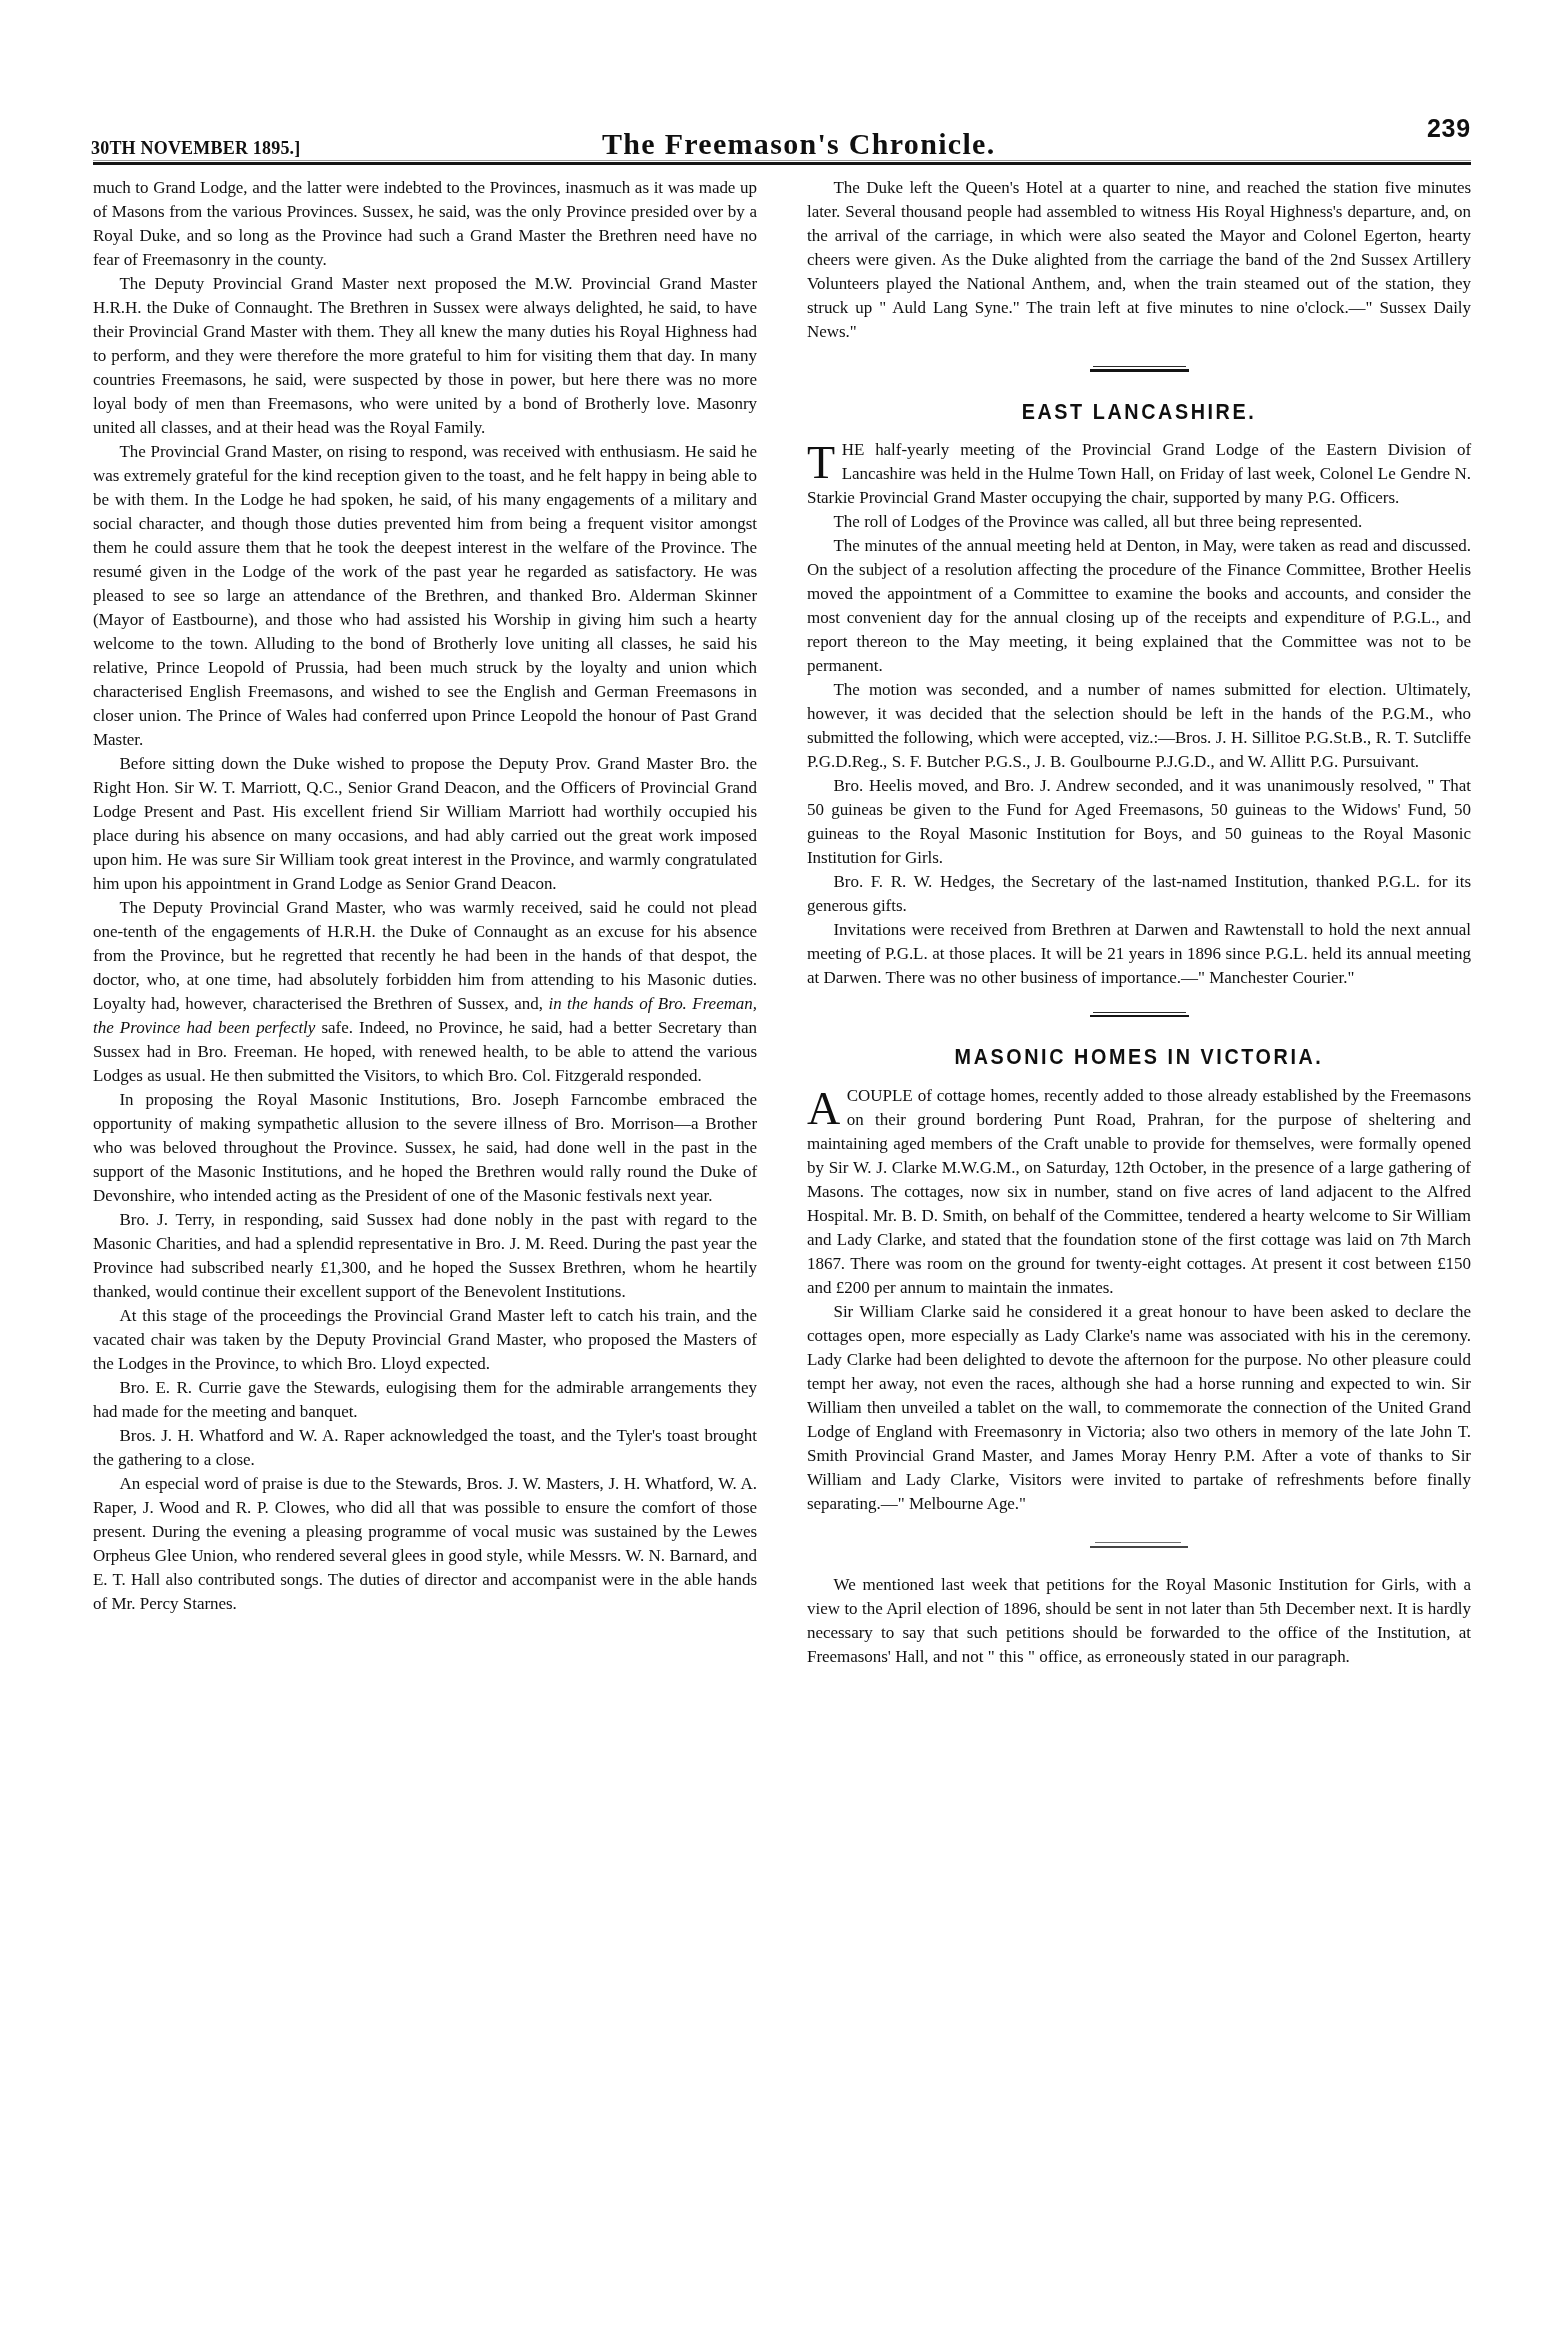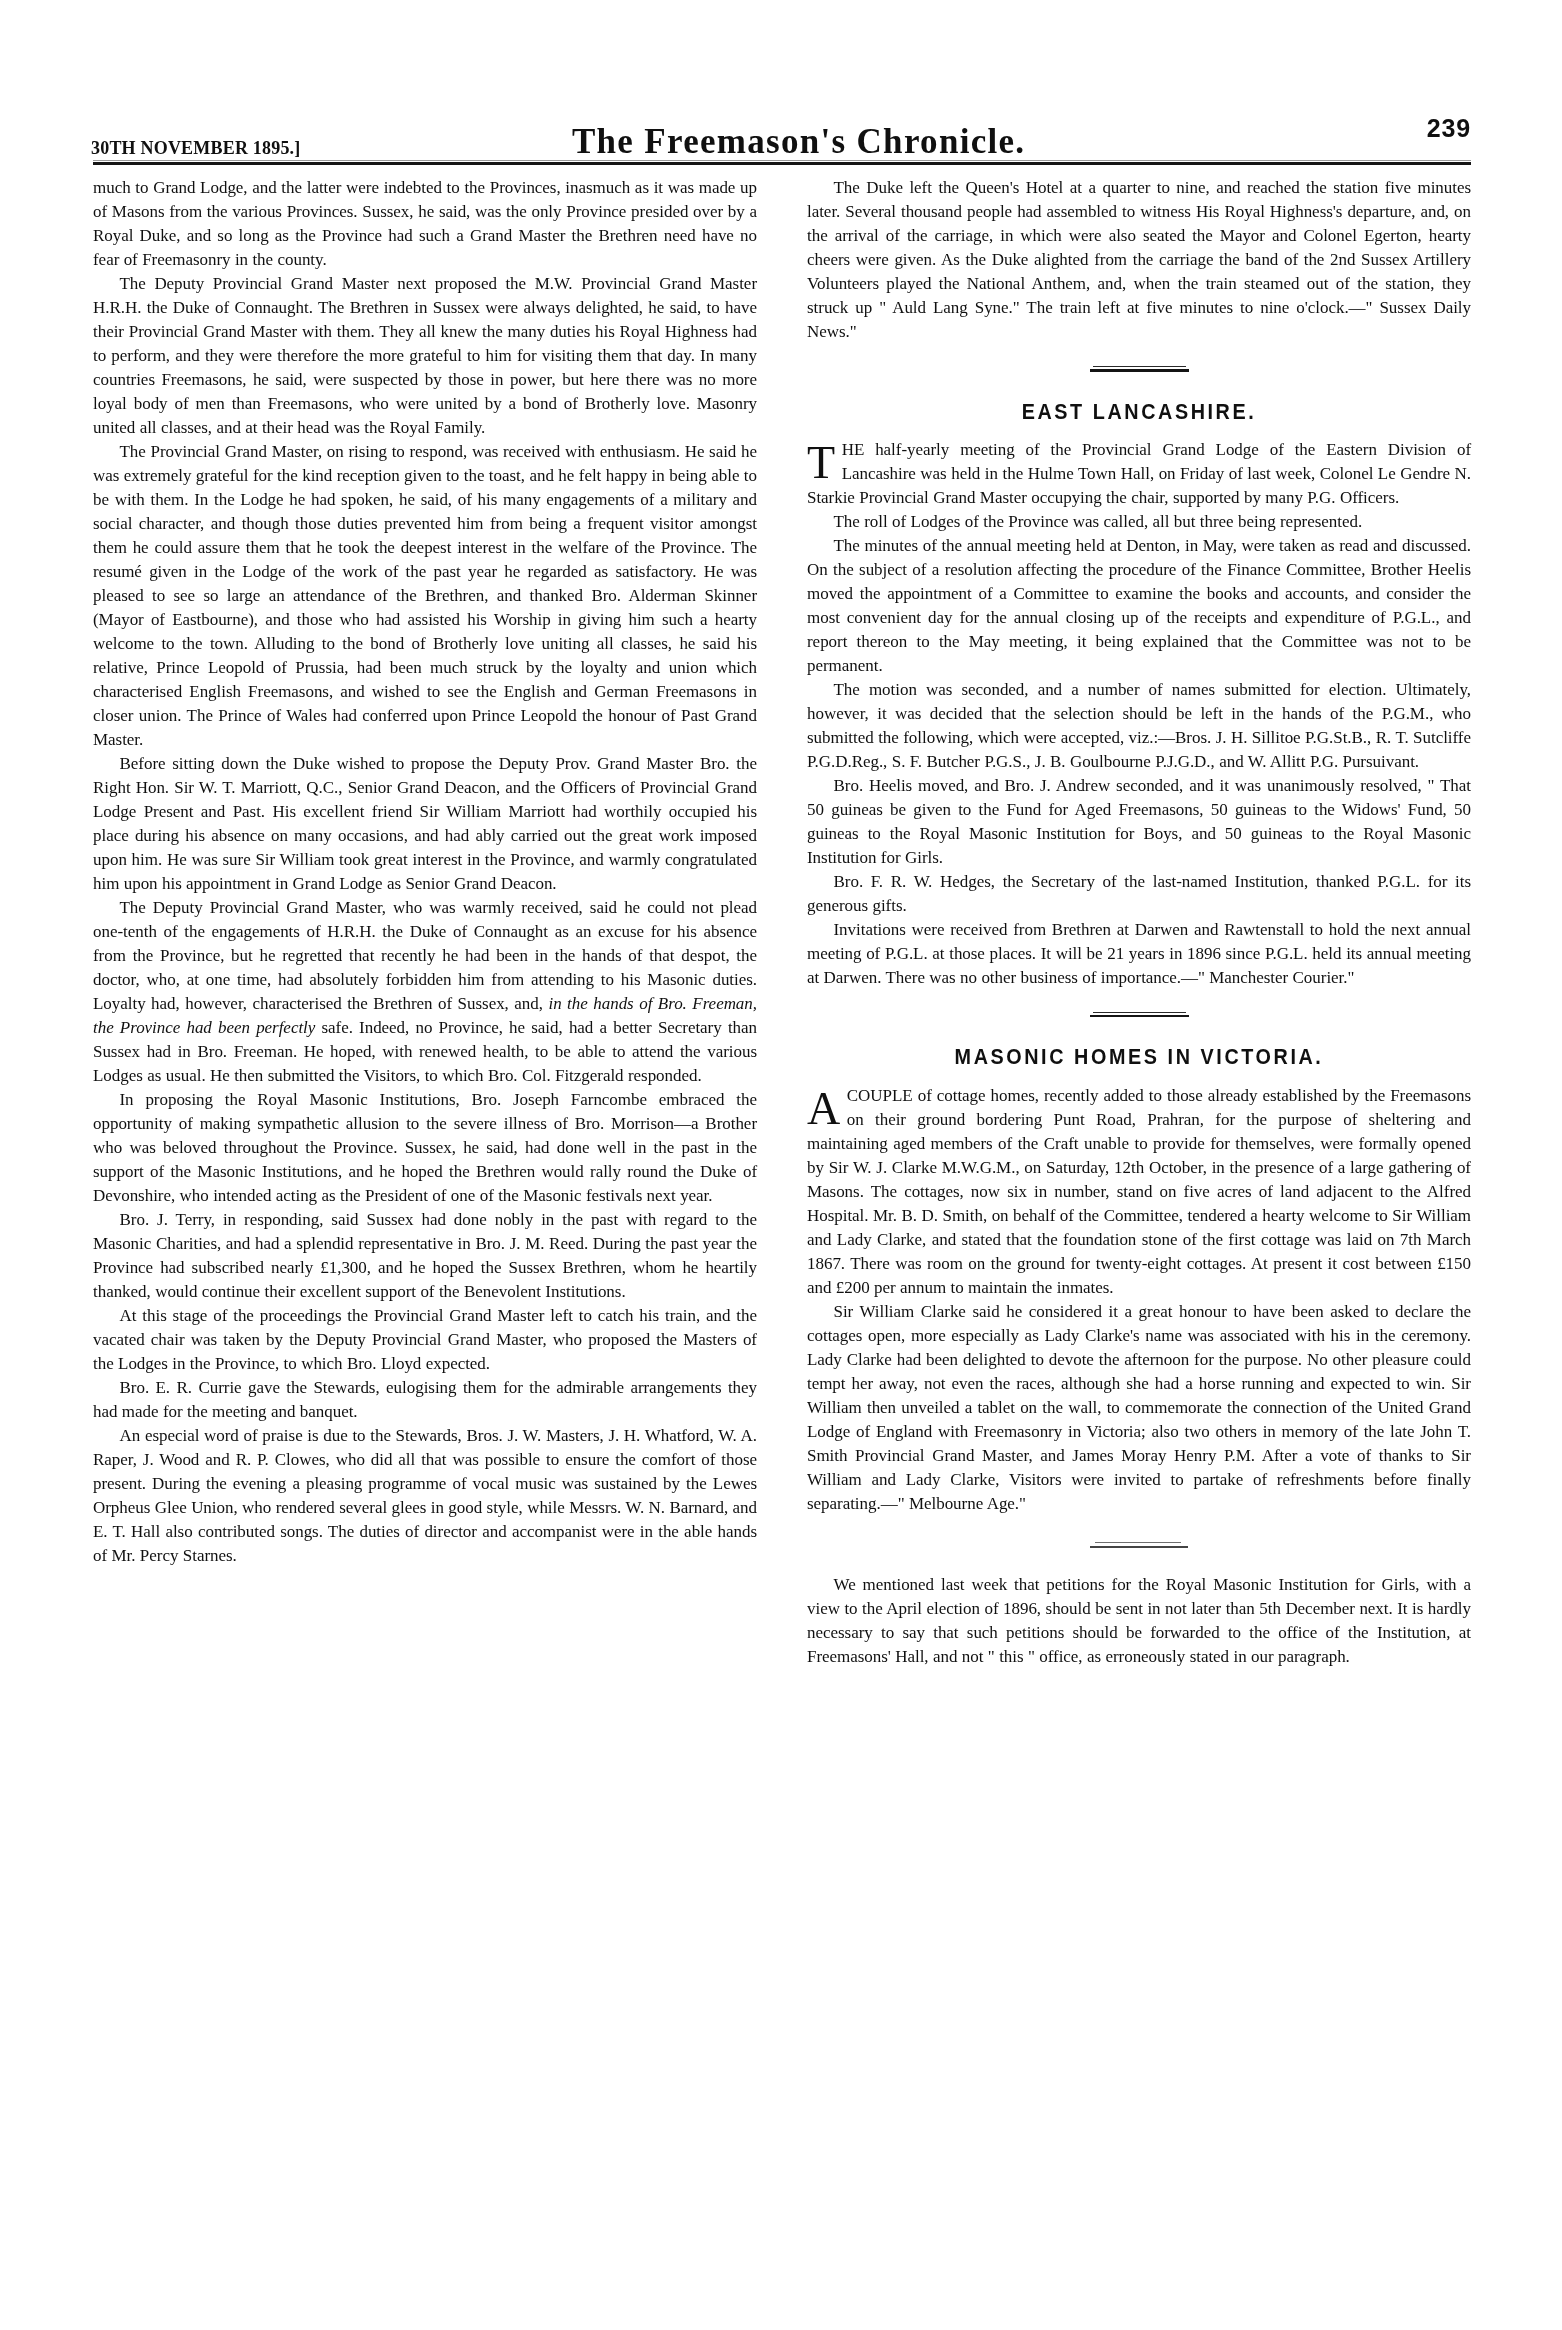--- a/index.html
+++ b/index.html
@@ -41,21 +41,21 @@
     font-family: "Liberation Serif", "DejaVu Serif", serif;
     font-size: 18px;
     font-weight: 700;
     letter-spacing: 0.2px;
     white-space: nowrap;
     line-height: 1;
     padding-bottom: 1.7px;
   }
   .masthead-title {
     font-family: "Liberation Serif", "DejaVu Serif", serif;
-    font-size: 35px;
+    font-size: 30px;
     font-weight: 700;
     letter-spacing: 1.3px;
     white-space: nowrap;
     line-height: 1;
     position: relative;
     left: -65px;
   }
   .masthead-page {
     font-family: "Liberation Sans", "DejaVu Sans", sans-serif;
     font-size: 25px;
@@ -187,20 +187,21 @@
     <div class="col" id="left-col">
         <p class="noindent">much to Grand Lodge, and the latter were indebted to the Provinces, inasmuch as it was made up of Masons from the various Provinces. Sussex, he said, was the only Province presided over by a Royal Duke, and so long as the Province had such a Grand Master the Brethren need have no fear of Freemasonry in the county.</p>
         <p>The Deputy Provincial Grand Master next proposed the M.W. Provincial Grand Master H.R.H. the Duke of Connaught. The Brethren in Sussex were always delighted, he said, to have their Provincial Grand Master with them. They all knew the many duties his Royal Highness had to perform, and they were therefore the more grateful to him for visiting them that day. In many countries Freemasons, he said, were suspected by those in power, but here there was no more loyal body of men than Freemasons, who were united by a bond of Brotherly love. Masonry united all classes, and at their head was the Royal Family.</p>
         <p>The Provincial Grand Master, on rising to respond, was received with enthusiasm. He said he was extremely grateful for the kind reception given to the toast, and he felt happy in being able to be with them. In the Lodge he had spoken, he said, of his many engagements of a military and social character, and though those duties prevented him from being a frequent visitor amongst them he could assure them that he took the deepest interest in the welfare of the Province. The resumé given in the Lodge of the work of the past year he regarded as satisfactory. He was pleased to see so large an attendance of the Brethren, and thanked Bro. Alderman Skinner (Mayor of Eastbourne), and those who had assisted his Worship in giving him such a hearty welcome to the town. Alluding to the bond of Brotherly love uniting all classes, he said his relative, Prince Leopold of Prussia, had been much struck by the loyalty and union which characterised English Freemasons, and wished to see the English and German Freemasons in closer union. The Prince of Wales had conferred upon Prince Leopold the honour of Past Grand Master.</p>
         <p>Before sitting down the Duke wished to propose the Deputy Prov. Grand Master Bro. the Right Hon. Sir W. T. Marriott, Q.C., Senior Grand Deacon, and the Officers of Provincial Grand Lodge Present and Past. His excellent friend Sir William Marriott had worthily occupied his place during his absence on many occasions, and had ably carried out the great work imposed upon him. He was sure Sir William took great interest in the Province, and warmly congratulated him upon his appointment in Grand Lodge as Senior Grand Deacon.</p>
         <p>The Deputy Provincial Grand Master, who was warmly received, said he could not plead one-tenth of the engagements of H.R.H. the Duke of Connaught as an excuse for his absence from the Province, but he regretted that recently he had been in the hands of that despot, the doctor, who, at one time, had absolutely forbidden him from attending to his Masonic duties. Loyalty had, however, characterised the Brethren of Sussex, and, <em>in the hands of Bro. Freeman, the Province had been perfectly</em> safe. Indeed, no Province, he said, had a better Secretary than Sussex had in Bro. Freeman. He hoped, with renewed health, to be able to attend the various Lodges as usual. He then submitted the Visitors, to which Bro. Col. Fitzgerald responded.</p>
         <p>In proposing the Royal Masonic Institutions, Bro. Joseph Farncombe embraced the opportunity of making sympathetic allusion to the severe illness of Bro. Morrison—a Brother who was beloved throughout the Province. Sussex, he said, had done well in the past in the support of the Masonic Institutions, and he hoped the Brethren would rally round the Duke of Devonshire, who intended acting as the President of one of the Masonic festivals next year.</p>
         <p>Bro. J. Terry, in responding, said Sussex had done nobly in the past with regard to the Masonic Charities, and had a splendid representative in Bro. J. M. Reed. During the past year the Province had subscribed nearly £1,300, and he hoped the Sussex Brethren, whom he heartily thanked, would continue their excellent support of the Benevolent Institutions.</p>
         <p>At this stage of the proceedings the Provincial Grand Master left to catch his train, and the vacated chair was taken by the Deputy Provincial Grand Master, who proposed the Masters of the Lodges in the Province, to which Bro. Lloyd expected.</p>
         <p>Bro. E. R. Currie gave the Stewards, eulogising them for the admirable arrangements they had made for the meeting and banquet.</p>
+        <p>Bros. J. H. Whatford and W. A. Raper acknowledged the toast, and the Tyler's toast brought the gathering to a close.</p>
         <p>An especial word of praise is due to the Stewards, Bros. J. W. Masters, J. H. Whatford, W. A. Raper, J. Wood and R. P. Clowes, who did all that was possible to ensure the comfort of those present. During the evening a pleasing programme of vocal music was sustained by the Lewes Orpheus Glee Union, who rendered several glees in good style, while Messrs. W. N. Barnard, and E. T. Hall also contributed songs. The duties of director and accompanist were in the able hands of Mr. Percy Starnes.</p>
       </div>
 
     <div class="col" id="right-col">
         <p>The Duke left the Queen's Hotel at a quarter to nine, and reached the station five minutes later. Several thousand people had assembled to witness His Royal Highness's departure, and, on the arrival of the carriage, in which were also seated the Mayor and Colonel Egerton, hearty cheers were given. As the Duke alighted from the carriage the band of the 2nd Sussex Artillery Volunteers played the National Anthem, and, when the train steamed out of the station, they struck up " Auld Lang Syne." The train left at five minutes to nine o'clock.—" Sussex Daily News."</p>
         <div class="sec-rule"></div>
         <div class="sec-heading">EAST LANCASHIRE.</div>
         <p class="dropcap-para"><span class="dropcap">T</span><span>HE half-yearly meeting of the Provincial Grand Lodge of the Eastern Division of Lancashire was held in the Hulme Town Hall, on Friday of last week, Colonel Le Gendre N. Starkie Provincial Grand Master occupying the chair, supported by many P.G. Officers.</span></p>
         <p>The roll of Lodges of the Province was called, all but three being represented.</p>
         <p>The minutes of the annual meeting held at Denton, in May, were taken as read and discussed. On the subject of a resolution affecting the procedure of the Finance Committee, Brother Heelis moved the appointment of a Committee to examine the books and accounts, and consider the most convenient day for the annual closing up of the receipts and expenditure of P.G.L., and report thereon to the May meeting, it being explained that the Committee was not to be permanent.</p>

